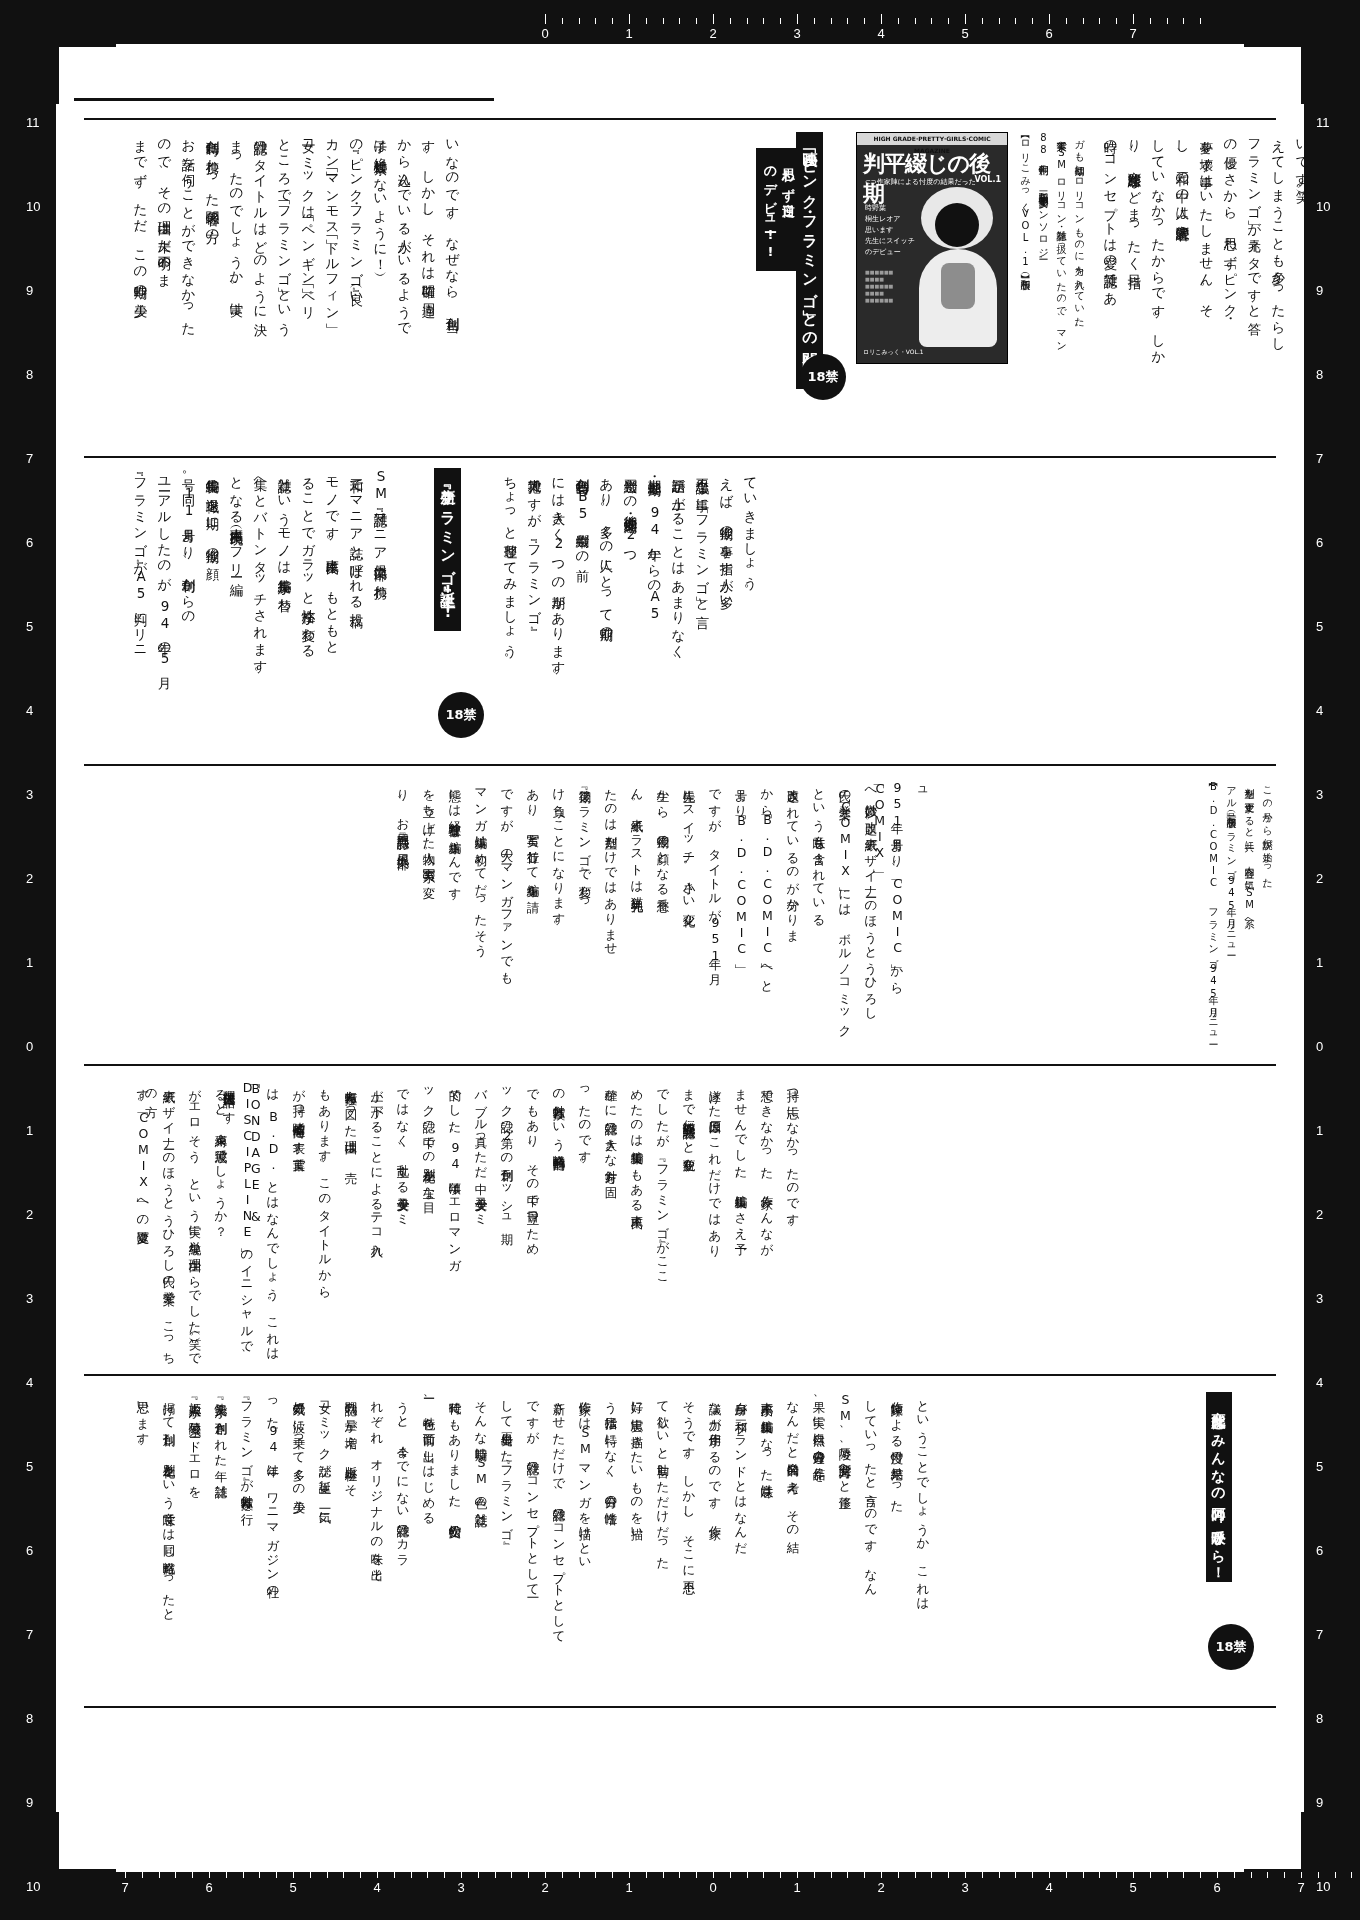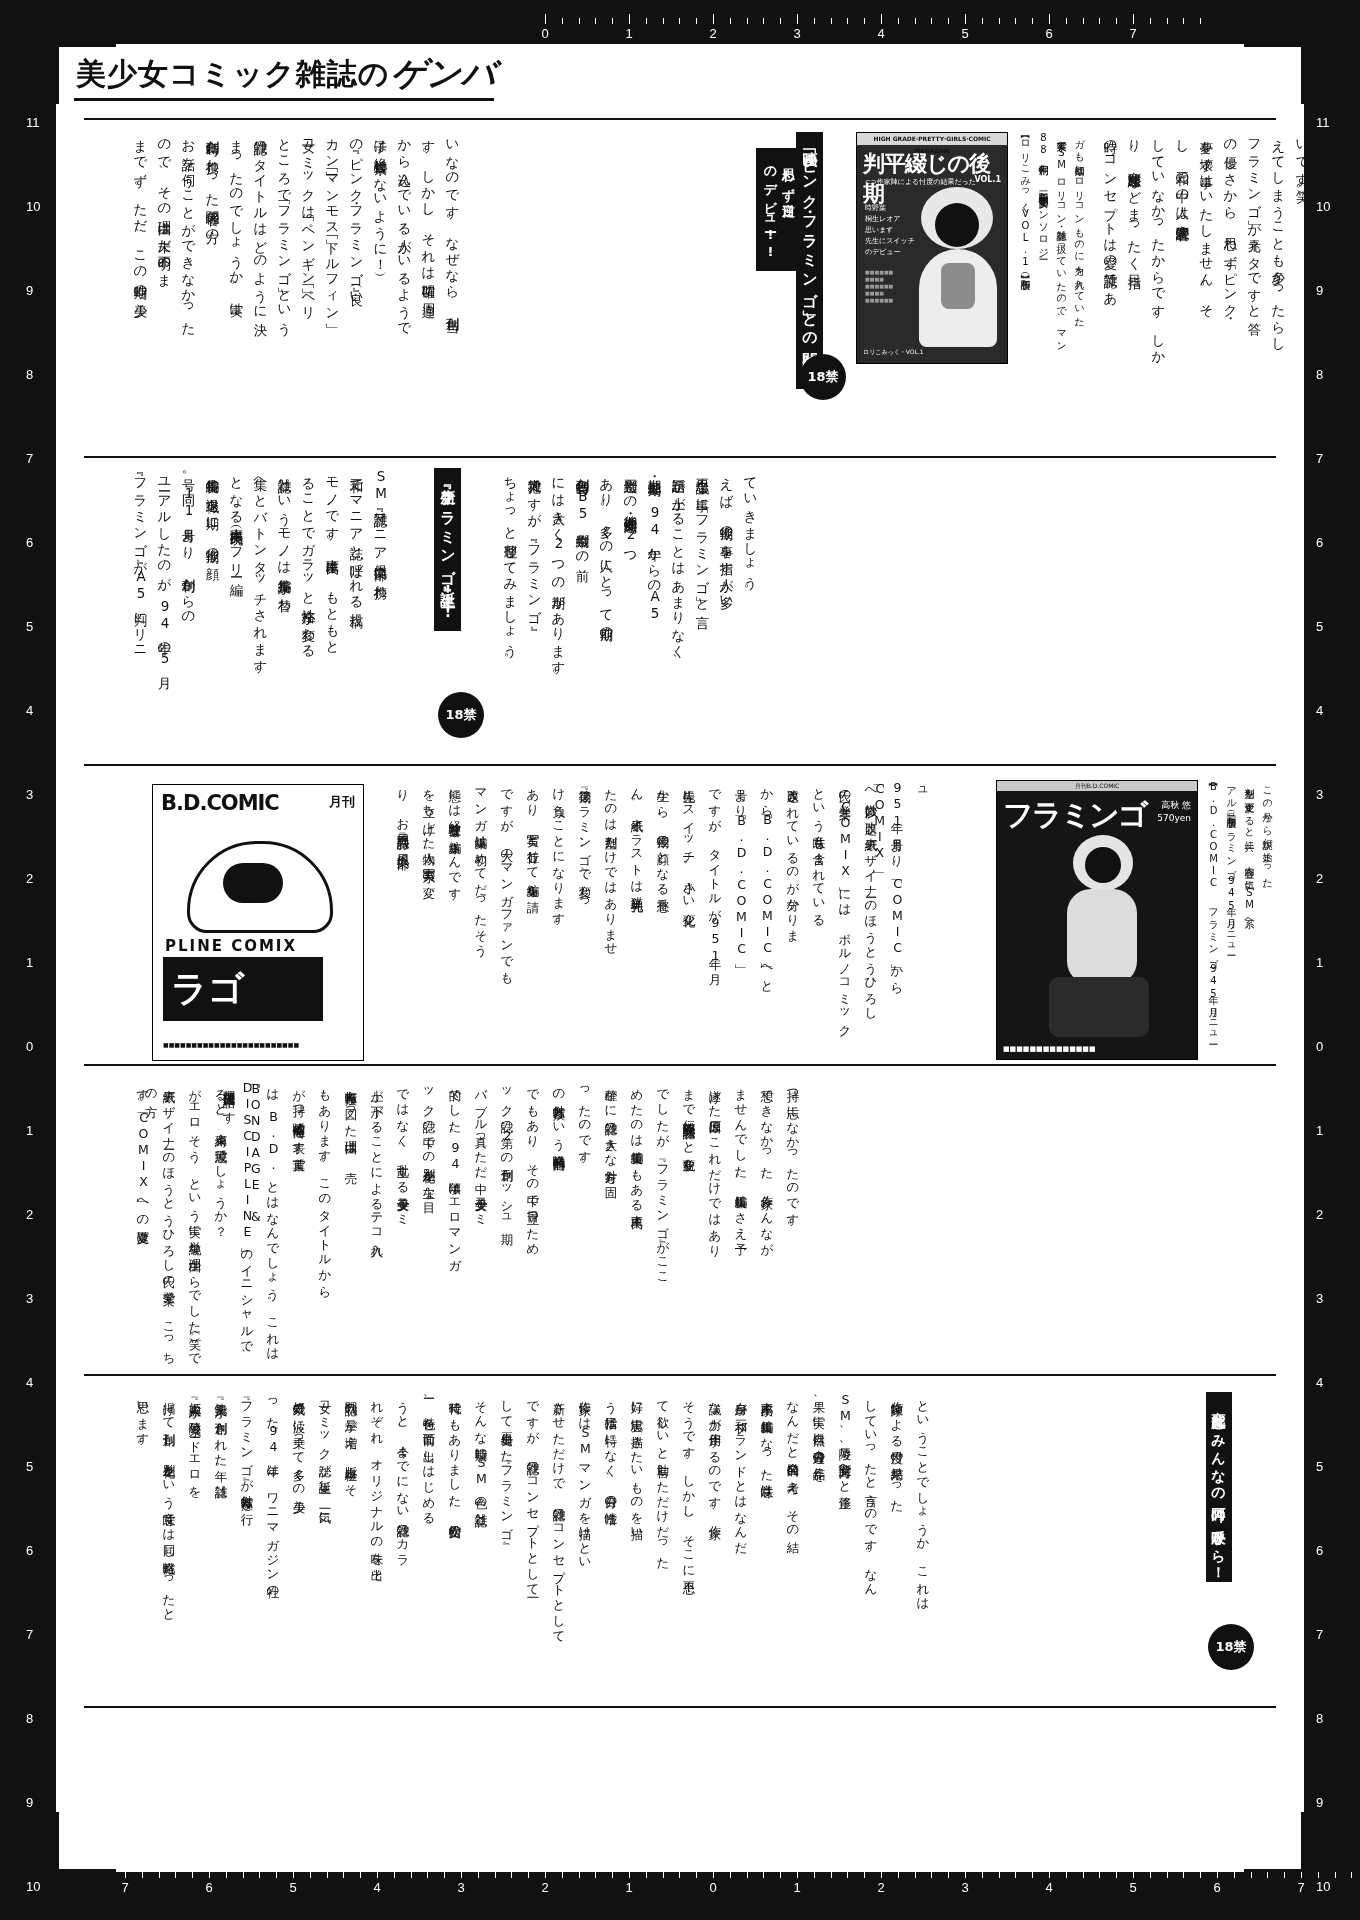--- a/index.html
+++ b/index.html
@@ -255,24 +255,20 @@
 
       <div class="crop" style="left:0;top:0;width:60px;height:3px;background:#111"></div>
       <div class="crop" style="left:0;top:0;width:3px;height:60px;background:#111"></div>
       <div class="crop" style="right:0;top:0;width:60px;height:3px;background:#111"></div>
       <div class="crop" style="right:0;top:0;width:3px;height:60px;background:#111"></div>
       <div class="crop" style="left:0;bottom:0;width:60px;height:3px;background:#111"></div>
       <div class="crop" style="left:0;bottom:0;width:3px;height:60px;background:#111"></div>
       <div class="crop" style="right:0;bottom:0;width:60px;height:3px;background:#111"></div>
       <div class="crop" style="right:0;bottom:0;width:3px;height:60px;background:#111"></div>
 
-      <div class="banner">
-        <span class="b1">美少女コミック雑誌の</span>
-        <span class="b2">ゲンバ</span>
-      </div>
       <div style="position:absolute;left:18px;top:54px;width:420px;height:3px;background:#111"></div>
 
       <div class="hr" style="top:74px"></div>
       <div class="hr" style="top:412px"></div>
       <div class="hr" style="top:720px"></div>
       <div class="hr" style="top:1020px"></div>
       <div class="hr" style="top:1330px"></div>
       <div class="hr" style="top:1662px"></div>
 
       <div class="block" style="left:70px;top:86px;width:660px;height:310px;">
@@ -377,32 +373,20 @@
           <div class="vtext" style="width: 24px; flex: 0 0 24px; height: 100%;">話題が上がることはあまりなく、</div>
           <div class="vtext" style="width: 24px; flex: 0 0 24px; height: 100%;">期・純愛期と、94年からのA5</div>
           <div class="vtext" style="width: 24px; flex: 0 0 24px; height: 100%;">判平綴じの後期・変態期の2つ</div>
           <div class="vtext" style="width: 24px; flex: 0 0 24px; height: 100%;">あり。多くの人にとって前期の</div>
           <div class="vtext" style="width: 24px; flex: 0 0 24px; height: 100%;">創刊当時のB5判中綴じの前</div>
           <div class="vtext" style="width: 24px; flex: 0 0 24px; height: 100%;">には大きく2つの期があります。</div>
           <div class="vtext" style="width: 24px; flex: 0 0 24px; height: 100%;">大雑把ですが、『フラミンゴ』</div>
           <div class="vtext" style="width: 24px; flex: 0 0 24px; height: 100%;">ちょっと整理してみましょう。</div>
         </div>
 
-      <div class="cover" style="left:96px;top:740px;width:210px;height:275px;background:#111">
-        <div style="position:absolute;left:0;top:0;right:0;height:34px;background:#fff;"></div>
-        <div style="position:absolute;left:8px;top:6px;color:#111;font-size:21px;font-weight:bold;letter-spacing:-1px;">B.D.COMIC</div>
-        <div style="position:absolute;right:8px;top:8px;color:#111;font-size:13px;font-weight:bold;">月刊</div>
-        <div style="position:absolute;left:0;top:34px;right:0;bottom:0;background:#fff;"></div>
-        <div style="position:absolute;left:34px;top:56px;width:140px;height:86px;border:3px solid #111;border-radius:70px 70px 20px 20px;"></div>
-        <div style="position:absolute;left:70px;top:78px;width:60px;height:40px;background:#111;border-radius:30px;"></div>
-        <div style="position:absolute;left:12px;top:152px;color:#111;font-size:15px;font-weight:bold;letter-spacing:2px;">PLINE COMIX</div>
-        <div style="position:absolute;left:10px;top:172px;width:160px;height:64px;background:#111;"></div>
-        <div style="position:absolute;left:18px;top:180px;color:#fff;font-size:36px;font-weight:bold;letter-spacing:0px;">ラゴ</div>
-        <div style="position:absolute;left:10px;bottom:12px;color:#111;font-size:6px;">■■■■■■■■■■■■■■■■■■■■■■■■</div>
-      </div>
 
       <div style="position:absolute;left:330px;top:736px;height:278px;display:flex;flex-direction:row-reverse;" id="b3cols">
           <div class="vtext" style="width: 26px; flex: 0 0 26px; height: 100%; font-size: 12.5px;">ュ</div>
           <div class="vtext" style="width: 26px; flex: 0 0 26px; height: 100%; font-size: 12.5px;">95年1月号より、「COMIC」から「COMIX」</div>
           <div class="vtext" style="width: 26px; flex: 0 0 26px; height: 100%; font-size: 12.5px;">へ微妙に改題。表紙デザイナーのほうとうひろし</div>
           <div class="vtext" style="width: 26px; flex: 0 0 26px; height: 100%; font-size: 12.5px;">氏の発案「COMIX」には、ボルノコミック</div>
           <div class="vtext" style="width: 26px; flex: 0 0 26px; height: 100%; font-size: 12.5px;">という意味も含まれている</div>
           <div class="vtext" style="width: 26px; flex: 0 0 26px; height: 100%; font-size: 12.5px;">改題されているのが分かりま</div>
           <div class="vtext" style="width: 26px; flex: 0 0 26px; height: 100%; font-size: 12.5px;">から「B.D.COMIC」へと</div>
           <div class="vtext" style="width: 26px; flex: 0 0 26px; height: 100%; font-size: 12.5px;">号より「B.D.COMIC」</div>
@@ -414,31 +398,20 @@
           <div class="vtext" style="width: 26px; flex: 0 0 26px; height: 100%; font-size: 12.5px;">後期『フラミンゴ』で変わっ</div>
           <div class="vtext" style="width: 26px; flex: 0 0 26px; height: 100%; font-size: 12.5px;">け負うことになります。</div>
           <div class="vtext" style="width: 26px; flex: 0 0 26px; height: 100%; font-size: 12.5px;">あり、実写と並行して編集を請</div>
           <div class="vtext" style="width: 26px; flex: 0 0 26px; height: 100%; font-size: 12.5px;">ですが、大のマンガファンでも</div>
           <div class="vtext" style="width: 26px; flex: 0 0 26px; height: 100%; font-size: 12.5px;">マンガ編集は初めてだったそう</div>
           <div class="vtext" style="width: 26px; flex: 0 0 26px; height: 100%; font-size: 12.5px;">態には経験豊富な編集さんです</div>
           <div class="vtext" style="width: 26px; flex: 0 0 26px; height: 100%; font-size: 12.5px;">を立ち上げた人物。実写系の変</div>
           <div class="vtext" style="width: 26px; flex: 0 0 26px; height: 100%; font-size: 12.5px;">り、お尻専門誌『お尻倶楽部』</div>
         </div>
 
-      <div class="cover" style="left:940px;top:736px;width:200px;height:278px;background:#151515">
-        <div style="position:absolute;left:0;top:0;right:0;height:10px;background:#c9c9c9;color:#111;font-size:6px;text-align:center;line-height:10px;">月刊B.D.COMIC</div>
-        <div style="position:absolute;left:6px;top:14px;color:#fff;font-size:30px;font-weight:bold;letter-spacing:-2px;">フラミンゴ</div>
-        <div style="position:absolute;right:6px;top:18px;color:#fff;font-size:9px;">高秋 悠</div>
-        <div style="position:absolute;right:6px;top:32px;color:#fff;font-size:9px;">570yen</div>
-        <div class="blob" style="left:76px;top:54px;width:60px;height:56px;background:#e4e4e4;"></div>
-        <div class="blob" style="left:88px;top:66px;width:36px;height:36px;background:#111;"></div>
-        <div style="position:absolute;left:70px;top:108px;width:70px;height:96px;background:#dcdcdc;border-radius:24px;"></div>
-        <div style="position:absolute;left:52px;top:196px;width:100px;height:60px;background:#2b2b2b;border-radius:10px;"></div>
-        <div style="position:absolute;left:6px;bottom:6px;color:#fff;font-size:7px;">■■■■■■■■■■■■■■</div>
-      </div>
 
       <div style="position:absolute;left:1146px;top:736px;height:268px;display:flex;flex-direction:row-reverse;" id="b3cap">
           <div class="vtext" style="width: 18px; flex: 0 0 18px; height: 100%; font-size: 10px;">この号から伝説が始まった。</div>
           <div class="vtext" style="width: 18px; flex: 0 0 18px; height: 100%; font-size: 10px;">判型を変更すると共に、内容を一気にSM系へ。</div>
           <div class="vtext" style="width: 18px; flex: 0 0 18px; height: 100%; font-size: 10px;">アル号」（三和出版）フラミンゴ94年5月リニュー</div>
           <div class="vtext" style="width: 18px; flex: 0 0 18px; height: 100%; font-size: 10px;">【B.D.COMIC フラミンゴ94年5月リニュー</div>
         </div>
 
       <div style="position:absolute;left:70px;top:1036px;height:282px;display:flex;flex-direction:row-reverse;" id="b4cols">
           <div class="vtext" style="width: 26px; flex: 0 0 26px; height: 100%; font-size: 12.5px;">持つ志になかったのです。</div>

